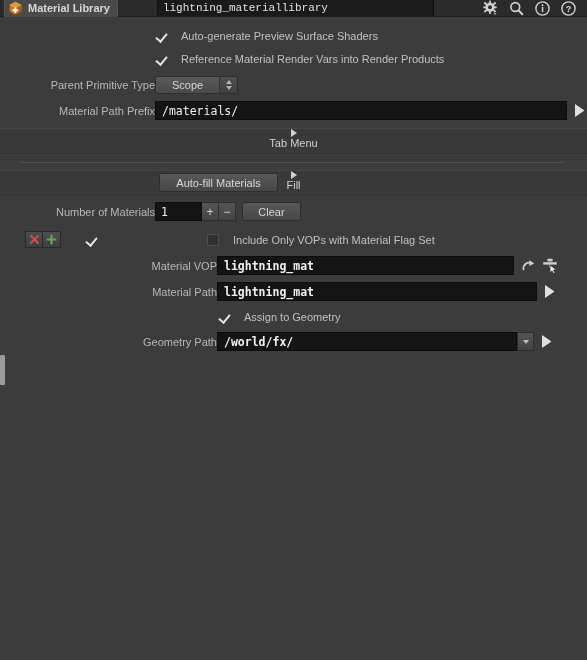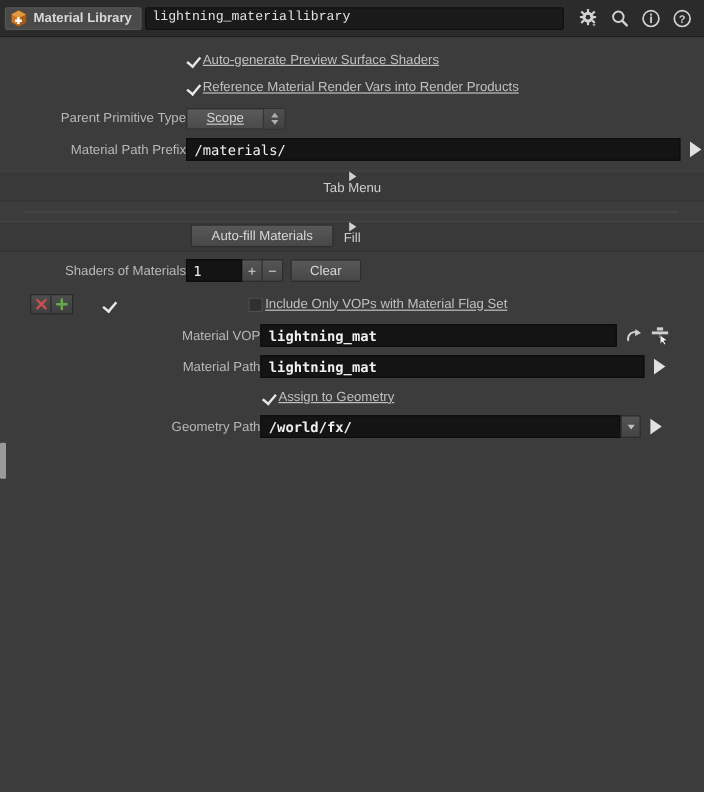--- a/index.html
+++ b/index.html
@@ -13,27 +13,28 @@
     overflow: hidden;
     font-family: "Liberation Sans", sans-serif;
     color: #c8c8c8;
     font-size: 11px;
     position: relative;
     -webkit-font-smoothing: antialiased;
   }
 
   
   .header {
-    height: 31px;
+    height: 17px;
     background: #2b2b2b;
     display: flex;
     align-items: center;
     padding: 0 4px;
     box-sizing: border-box;
     border-bottom: 1px solid #1e1e1e;
+    gap: 36px;
   }
   .node-chip {
     display: flex;
     align-items: center;
     gap: 5px;
     background: #4a4a4a;
     border: 1px solid #555;
     border-radius: 2px;
     height: 19px;
     padding: 0 7px 0 3px;
@@ -126,36 +127,34 @@
     position: absolute;
     left: 2px;
     top: 0px;
     width: 5px;
     height: 9px;
     border: solid #e8e8e8;
     border-width: 0 2.2px 2.2px 0;
     transform: rotate(40deg);
   }
   .cb-text {
-    margin-left: 2px;
+    margin-left: 14px;
     color: #c0c0c0;
     white-space: nowrap;
-    text-decoration: underline;
   }
 
   
   .menu-btn {
     height: 18px;
     display: inline-flex;
     align-items: stretch;
     background: linear-gradient(#5a5a5a, #4a4a4a);
     border: 1px solid #2e2e2e;
     border-radius: 2px;
     box-sizing: border-box;
-    text-decoration: underline;
   }
   .menu-btn .mb-label {
     display: flex;
     align-items: center;
     justify-content: center;
     padding: 0 16px;
     color: #d5d5d5;
     font-size: 11px;
     white-space: nowrap;
   }
@@ -461,21 +460,21 @@
 
   <div class="folder" style="position:relative;">
     <span class="folder-arrow"></span>
     <span class="folder-label">Fill</span>
     <span class="btn" style="position:absolute; left:159px; top:2px; width:119px;">Auto-fill Materials</span>
   </div>
 
   <div style="height:4px;"></div>
 
   <div class="prow">
-    <div class="plabel">Shaders of Materials</div>
+    <div class="plabel">Number of Materials</div>
     <span class="numfield">1</span>
     <span class="stepper">+</span>
     <span class="stepper">−</span>
     <span class="btn" style="margin-left:6px; width:59px;">Clear</span>
   </div>
 
   <div style="height:5px;"></div>
 
   <div class="prow">
     <span class="mp-group">

